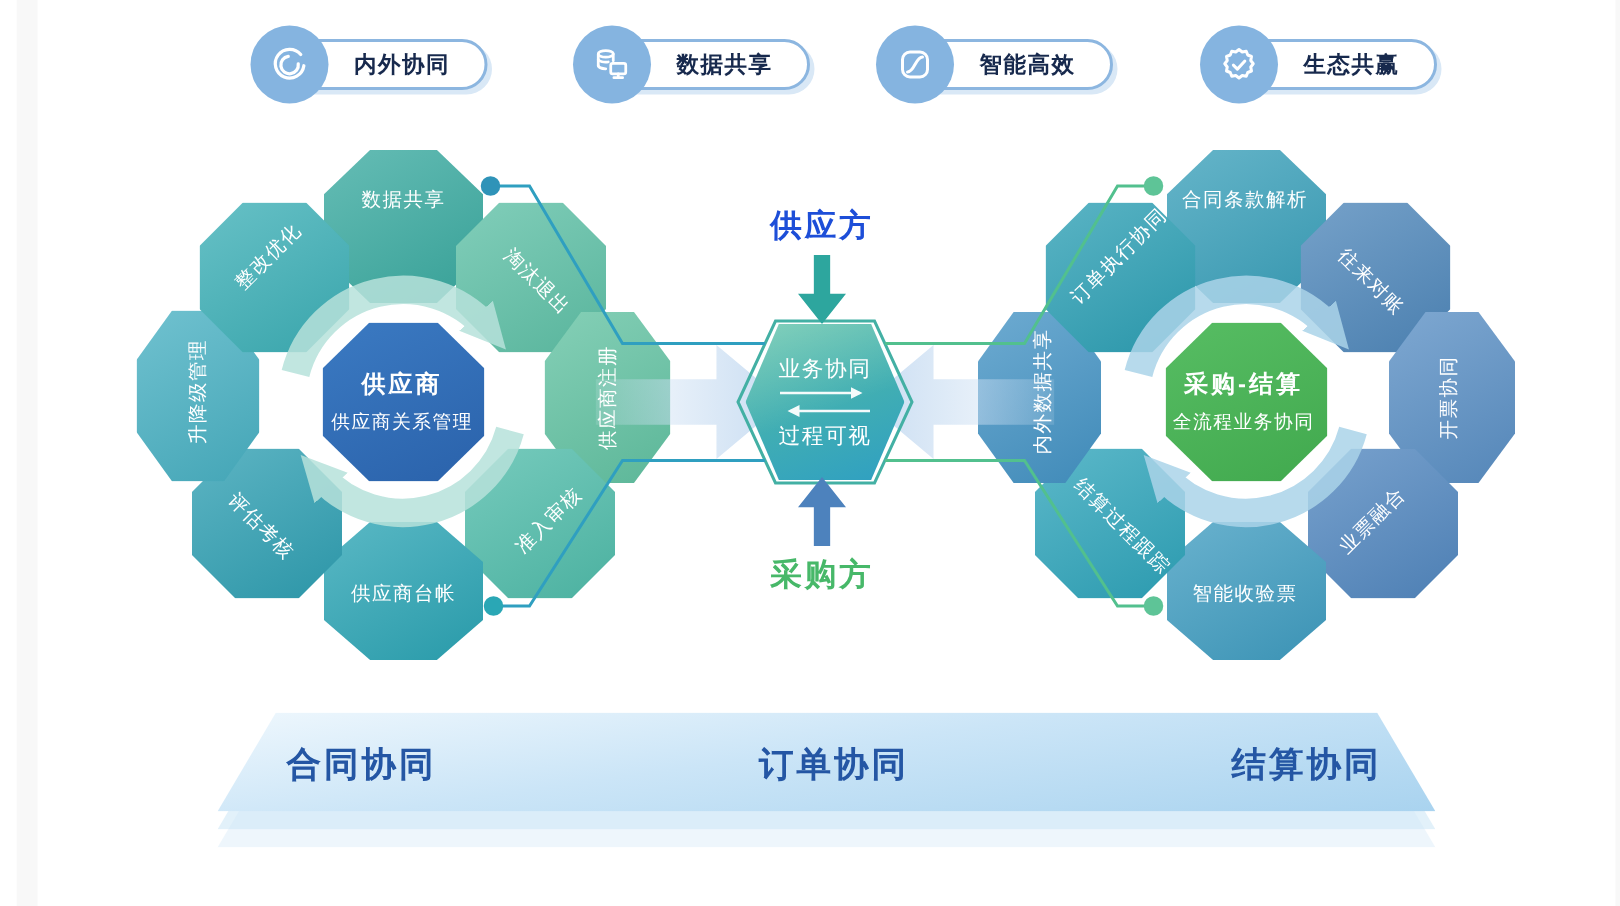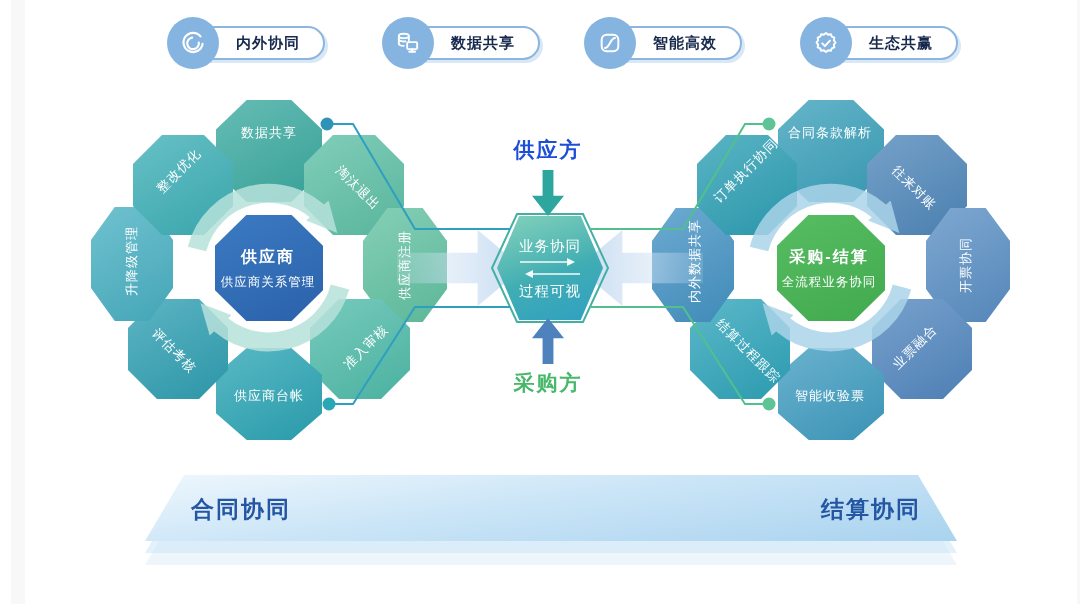--- a/index.html
+++ b/index.html
@@ -223,15 +223,16 @@
   <span class="side-title" style="left: 537px; top: 150px; color: #1d4ed8;">供应方</span>
   <span class="side-title" style="left: 537px; top: 383px; color: rgb(71, 184, 105);">采购方</span>
   <span class="lbl" style="left:539px;top:246px;font-size:14.5px;">业务协同</span>
   <span class="lbl" style="left:539px;top:291px;font-size:14.5px;">过程可视</span>
 
   <div class="slab e2"></div>
   <div class="slab e1"></div>
   <div class="slab main"></div>
   <div class="banner-row">
     <span>合同协同</span>
+    <span>订单协同</span>
     <span>结算协同</span>
   </div>
 </div>
 
 </body></html>

